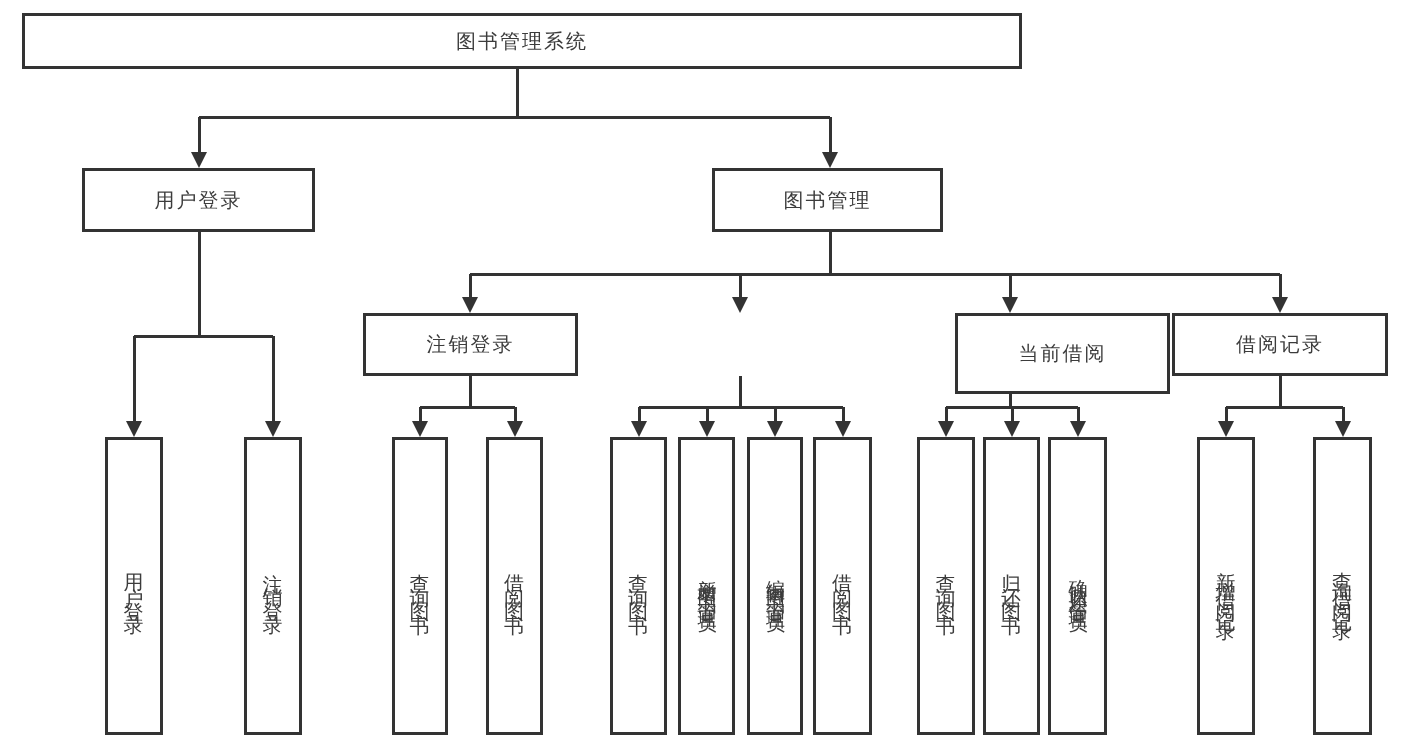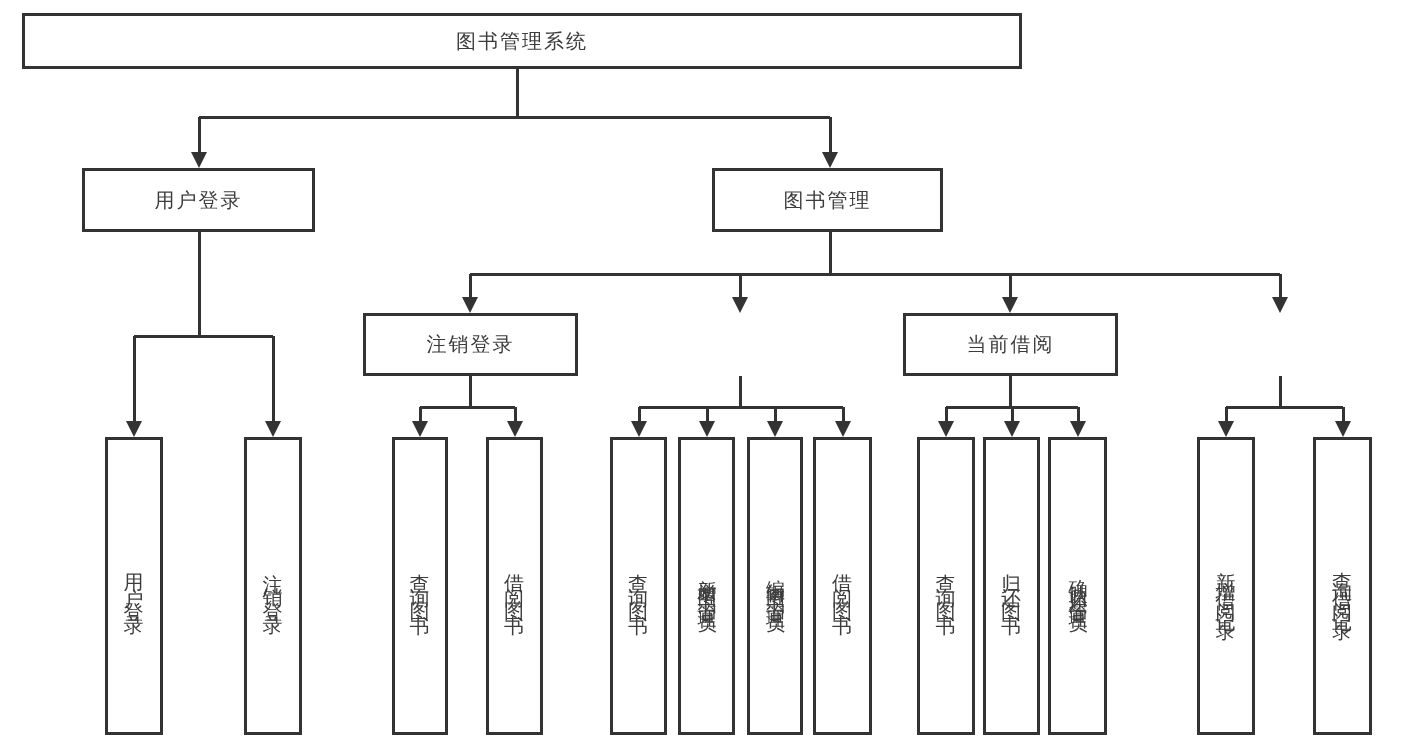--- a/index.html
+++ b/index.html
@@ -70,22 +70,25 @@
   <div class="box" style="left:82px;top:168px;width:233px;height:64px">
     <span class="lbl">用户登录</span>
   </div>
   <div class="box" style="left:712px;top:168px;width:231px;height:64px">
     <span class="lbl">图书管理</span>
   </div>
 
   <div class="box" style="left:363px;top:313px;width:215px;height:63px">
     <span class="lbl">注销登录</span>
   </div>
-  <div class="box" style="left:903px;top:313px;width:215px;height:63px">
+  <div class="box" style="left:955px;top:313px;width:215px;height:81px">
     <span class="lbl">当前借阅</span>
+  </div>
+  <div class="box" style="left:1172px;top:313px;width:216px;height:63px">
+    <span class="lbl">借阅记录</span>
   </div>
 
   <div class="box leaf short" style="left:105px;top:437px;width:58px;height:298px">
     <span class="lbl">用户登录</span>
   </div>
   <div class="box leaf short" style="left:244px;top:437px;width:58px;height:298px">
     <span class="lbl">注销登录</span>
   </div>
 
   <div class="box leaf short" style="left:392px;top:437px;width:56px;height:298px">

